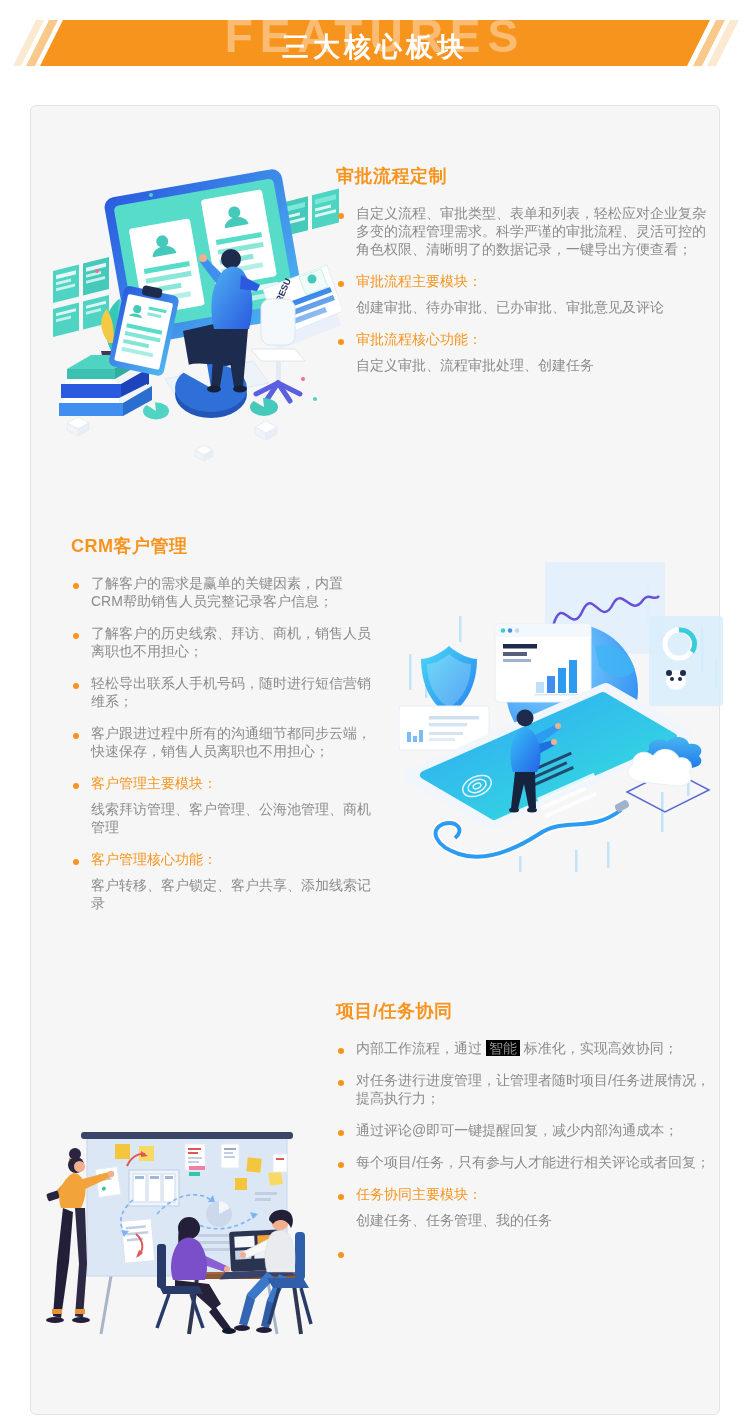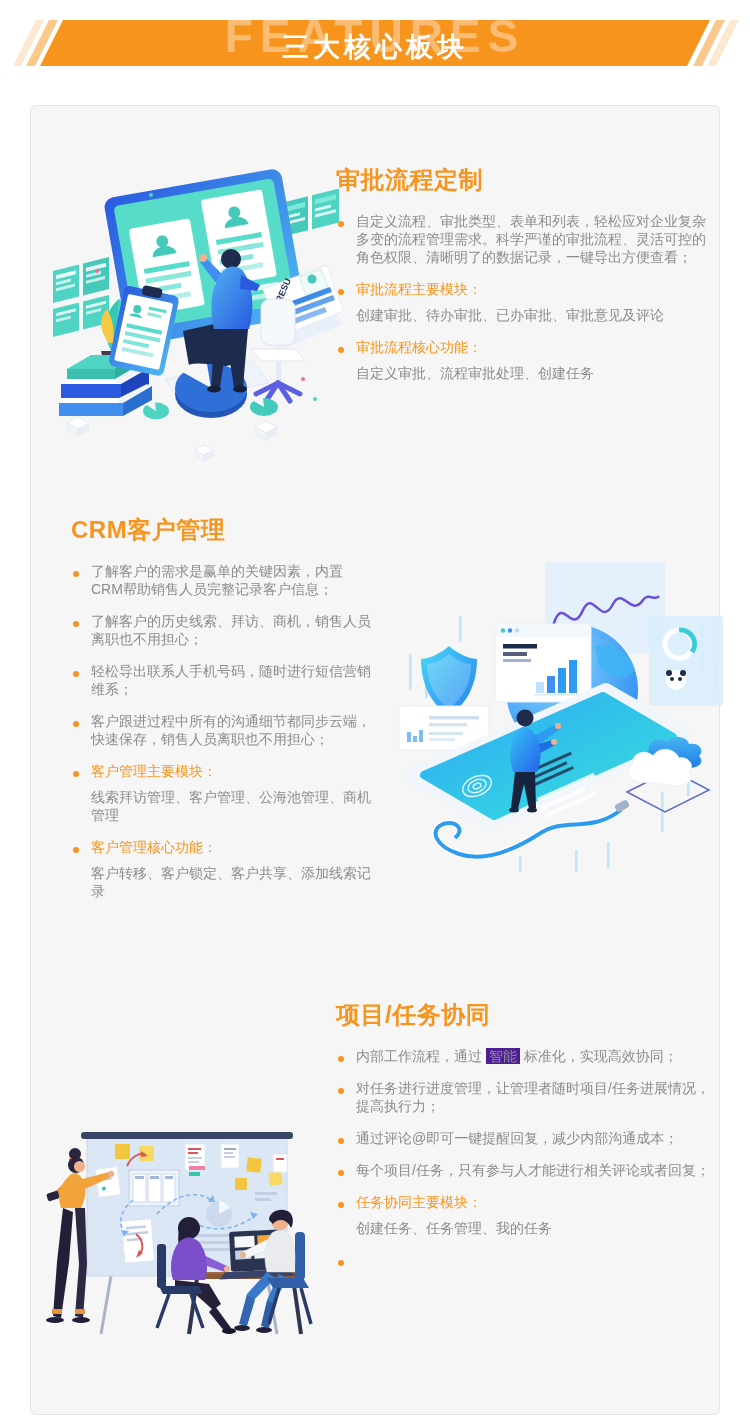--- a/index.html
+++ b/index.html
@@ -1,27 +1,27 @@
 <!DOCTYPE html>
 <html><head>
 <meta charset="utf-8">
 <style>
   html,body{margin:0;padding:0}
   body{width:750px;height:1425px;background:#ffffff;font-family:"Liberation Sans",sans-serif;position:relative;overflow:hidden}
   .banner{position:absolute;left:0;top:0;width:750px;height:92px}
   .card{position:absolute;left:30px;top:105px;width:688px;height:1308px;background:#f6f6f7;border:1px solid #e4e4e6;border-radius:6px}
   .illus{position:absolute}
   .txtcol{position:absolute}
-  .sec-title{font-size:24px;font-weight:bold;color:#f7941e;margin:0 0 16px 0;letter-spacing:.5px}
+  .sec-title{font-size:18px;font-weight:bold;color:#f7941e;margin:0 0 16px 0;letter-spacing:.5px}
   .bullet{display:flex;margin-bottom:14px}
   .dot{flex:none;width:6px;height:6px;border-radius:50%;background:#f7941e;margin:9px 12px 0 2px}
   .btxt{margin:0;font-size:14px;line-height:18px;color:#8c8c8c}
   .bhead{color:#f7941e;font-weight:normal}
   .bsub{margin:8px 0 0 0}
-  .hl{background:#4c1d95;padding:0 3px}
+  .hl{background:#000000;padding:0 3px}
 </style>
 </head>
 <body>
 
 <svg class="banner" viewBox="0 0 750 92">
   <polygon points="36,20 44,20 21,66 13,66" fill="#fce9d2"></polygon>
   <polygon points="49,20 58,20 35,66 26,66" fill="#f9c98c"></polygon>
   <polygon points="63,20 710,20 687,66 40,66" fill="#f7941e"></polygon>
   <polygon points="716,20 725,20 702,66 693,66" fill="#f9c98c"></polygon>
   <polygon points="730,20 739,20 716,66 707,66" fill="#fce9d2"></polygon>
@@ -213,21 +213,21 @@
     </div>
     <div class="bullet">
       <span class="dot"></span>
       <div>
         <p class="btxt bhead">审批流程核心功能：</p>
         <p class="btxt bsub">自定义审批、流程审批处理、创建任务</p>
       </div>
     </div>
   </div>
 
-  <div class="txtcol" style="left:40px;top:408px;width:300px">
+  <div class="txtcol" style="left:40px;top:428px;width:300px">
     <h2 class="sec-title">CRM客户管理</h2>
     <div class="bullet">
         <span class="dot"></span>
         <p class="btxt">了解客户的需求是赢单的关键因素，内置CRM帮助销售人员完整记录客户信息；</p>
       </div>
     <div class="bullet">
         <span class="dot"></span>
         <p class="btxt">了解客户的历史线索、拜访、商机，销售人员离职也不用担心；</p>
       </div>
     <div class="bullet">

